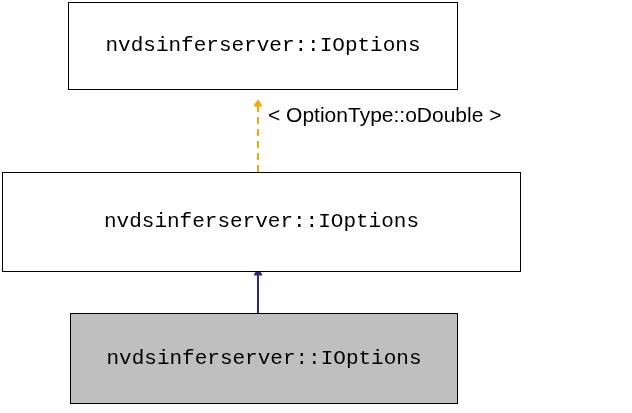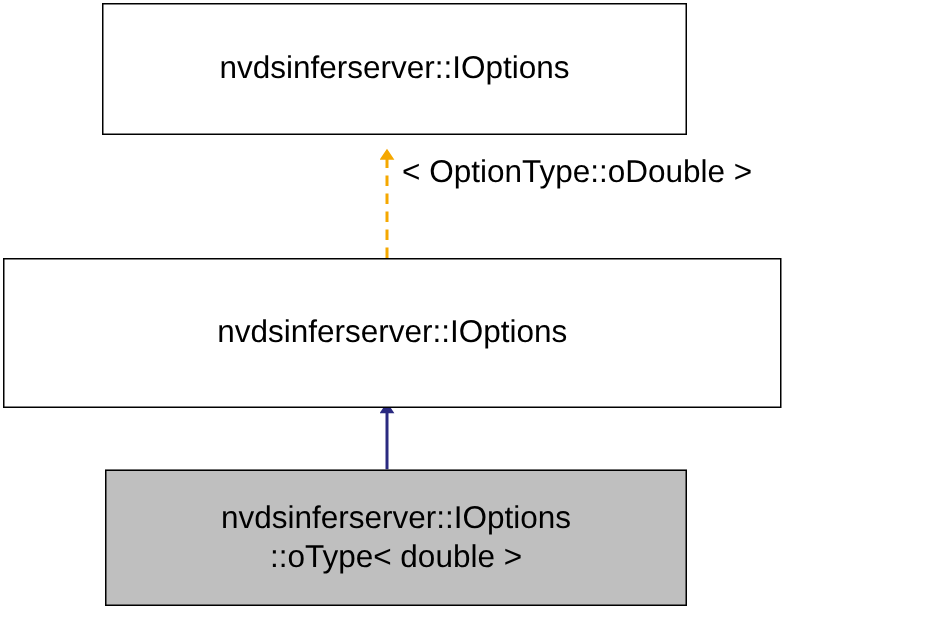--- a/index.html
+++ b/index.html
@@ -22,20 +22,21 @@
     background: #ffffff;
     display: flex;
     flex-direction: column;
     align-items: center;
     justify-content: center;
     text-align: center;
     color: #000000;
     font-size: 21px;
     line-height: 26px;
     white-space: nowrap;
+    font-family: Liberation Mono, monospace;
   }
   .node.filled {
     background: #bfbfbf;
   }
   .node .line1, .node .line2 {
     display: block;
   }
   .edge-label {
     position: absolute;
     font-size: 21px;
@@ -76,16 +77,15 @@
   </div>
 
   <div class="edge-label" style="left:268px; top:103px;">&lt; OptionType::oDouble &gt;</div>
 
   <div class="node" style="left:2px; top:172px; width:519px; height:100px;">
     <span class="line1">nvdsinferserver::IOptions</span>
   </div>
 
   <div class="node filled" style="left:70px; top:313px; width:388px; height:91px;">
     <span class="line1">nvdsinferserver::IOptions</span>
-    <span class="line2">::oType&lt; double &gt;</span>
   </div>
 
 </div>
 
 </body></html>

